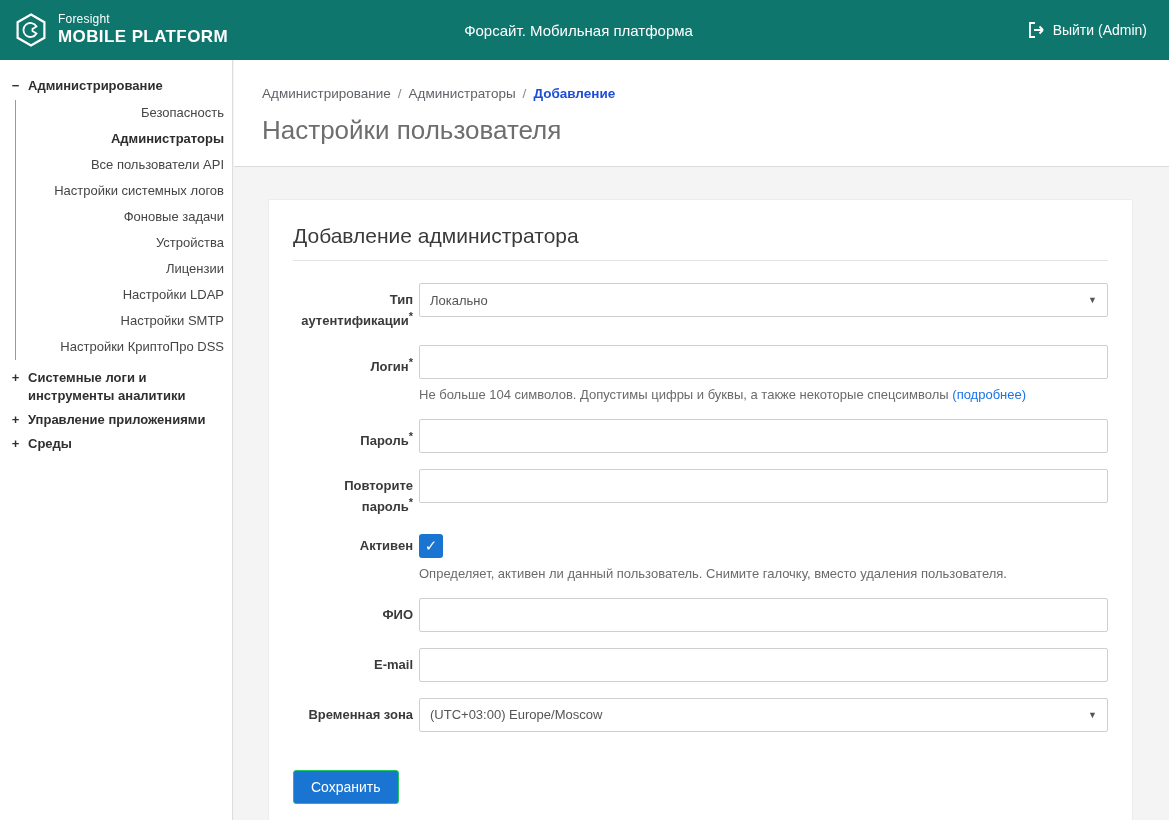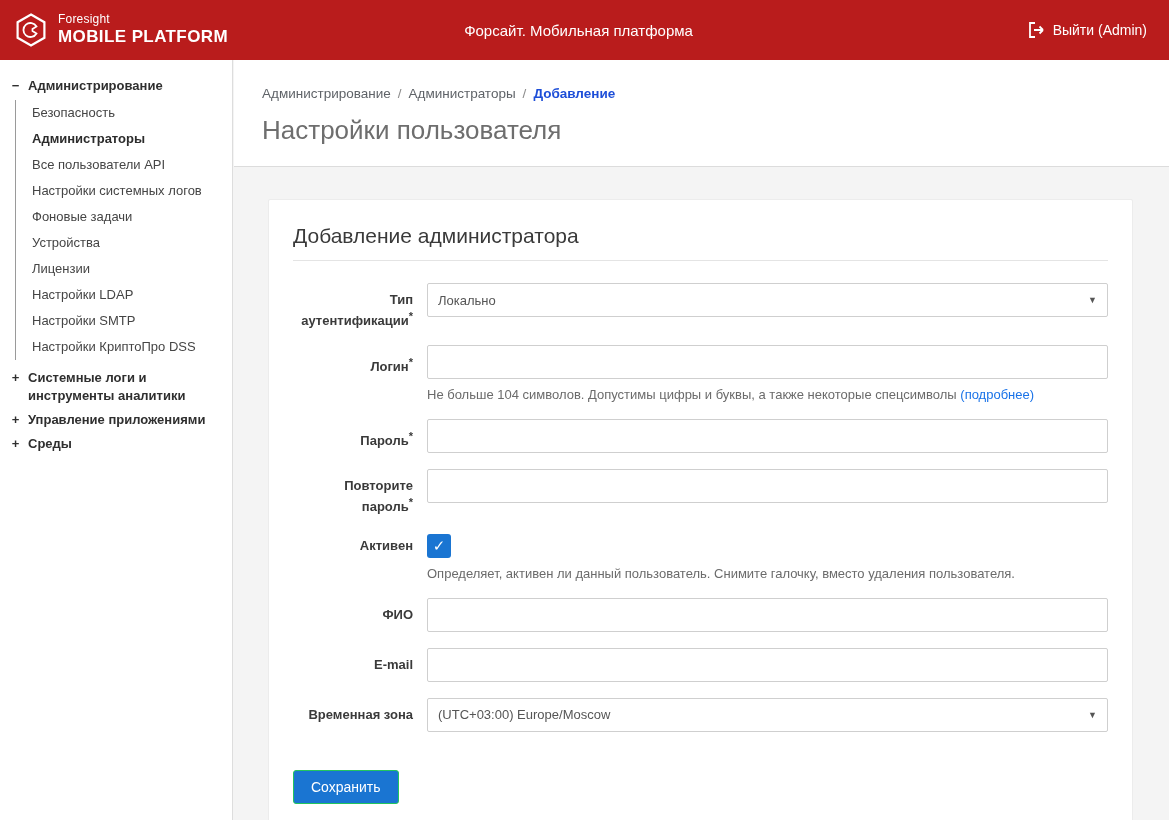--- a/index.html
+++ b/index.html
@@ -7,21 +7,21 @@
   body {
     font-family: "Liberation Sans", sans-serif;
     background: #f4f4f4;
     color: #3a3a3a;
     position: relative;
   }
 
   
   .header {
     position: absolute; top: 0; left: 0; right: 0; height: 60px;
-    background: #b91c1c; color: #fff;
+    background: #0f766e; color: #fff;
     display: flex; align-items: center;
     z-index: 10;
   }
   .logo-block { display: flex; align-items: center; gap: 9px; padding-left: 13px; width: 233px; }
   .logo-text { display: flex; flex-direction: column; line-height: 1.15; }
   .logo-text .l1 { font-size: 12px; font-weight: 400; letter-spacing: .2px; }
   .logo-text .l2 { font-size: 17px; font-weight: bold; letter-spacing: .4px; }
   .header-title {
     position: absolute; left: 0; right: 12px; text-align: center;
     font-size: 15px; font-weight: 400; pointer-events: none;
@@ -42,21 +42,21 @@
     display: flex; align-items: flex-start; gap: 7px;
     font-weight: bold; color: #2f2f2f; line-height: 18px;
     padding: 3px 0; cursor: pointer;
   }
   .toggle-glyph {
     width: 11px; flex: 0 0 11px; text-align: center;
     font-weight: bold; font-size: 13px; color: #2f2f2f; line-height: 18px;
   }
   .tree-children {
     margin-left: 5px; border-left: 1px solid #9a9a9a;
-    padding-left: 16px; margin-top: 2px; margin-bottom: 6px;
+    padding-left: 16px; margin-top: 2px; margin-bottom: 6px; text-align: right;
   }
   .tree-child {
     line-height: 26px; color: #454545; cursor: pointer; white-space: nowrap;
   }
   .tree-child.active { font-weight: bold; color: #2c2c2c; }
 
   
   .main { position: absolute; top: 60px; left: 234px; right: 0; bottom: 0; background: #f4f4f4; }
   .page-head {
     background: #fff; border-bottom: 1px solid #dcdcdc;
@@ -73,21 +73,21 @@
     margin: 32px 36px 0 34px; background: #fff;
     border: 1px solid #ececec; border-radius: 2px;
     padding: 24px;
   }
   .card-title {
     font-size: 21px; font-weight: 400; color: #3a3a3a;
     padding-bottom: 12px; border-bottom: 1px solid #e4e4e4; margin-bottom: 22px;
   }
 
   .form-row {
-    display: grid; grid-template-columns: 120px 1fr; column-gap: 14px;
+    display: grid; grid-template-columns: 120px 1fr; column-gap: 6px;
     margin-bottom: 16px; align-items: start;
   }
   .form-label {
     text-align: right; font-size: 13px; font-weight: bold; color: #3a3a3a;
     padding-top: 9px; line-height: 16px;
   }
   .form-label sup { font-size: 11px; }
   .text-input {
     width: 100%; height: 34px; border: 1px solid #cfcfcf; border-radius: 2px;
     padding: 0 10px; font-size: 13px; font-family: "Liberation Sans", sans-serif;

